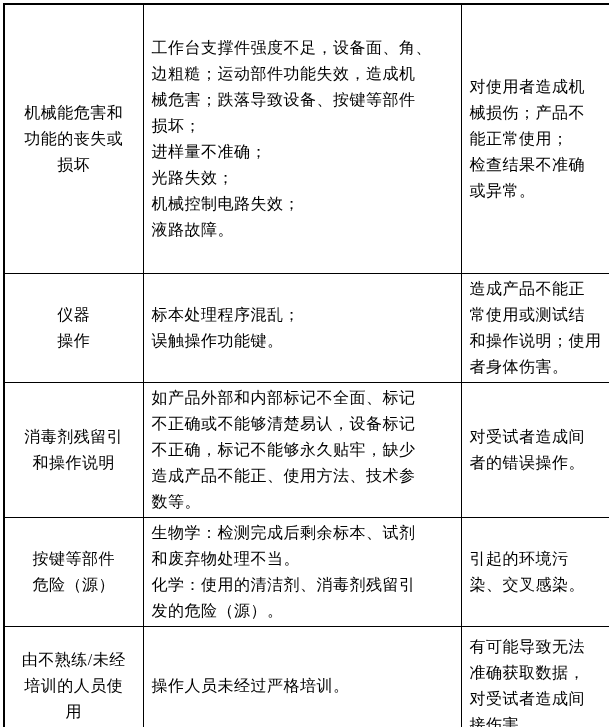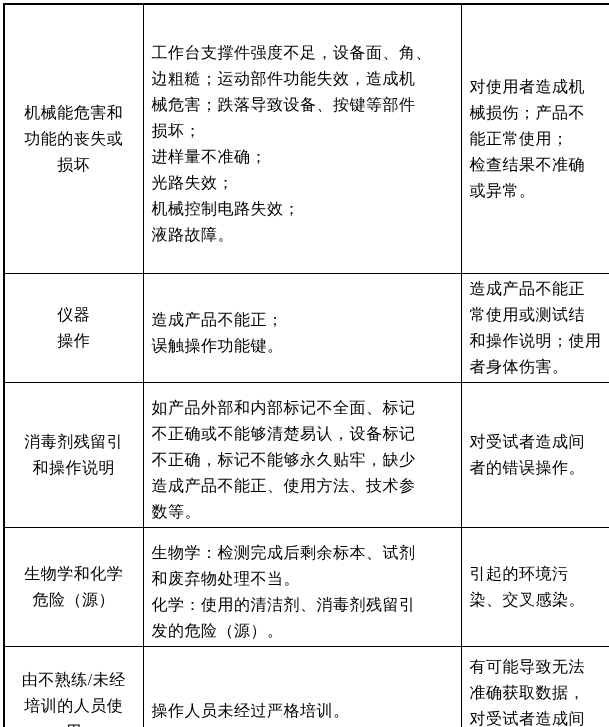--- a/index.html
+++ b/index.html
@@ -41,21 +41,21 @@
     box-sizing: border-box;
   }
   td.col-hazard {
     width: 139px;
     text-align: center;
     padding: 20px 6px;
   }
   td.col-cause {
     width: 318px;
     text-align: left;
-    padding: 12px 6px 2px 8px;
+    padding: 2px 6px 2px 8px;
   }
   td.col-effect {
     width: 165px;
     text-align: left;
     padding: 2px 4px 2px 8px;
   }
   tr.row-0 { height: 269px; }
   tr.row-1 { height: 106px; }
   tr.row-2 { height: 134px; }
   tr.row-3 { height: 107px; }
@@ -81,40 +81,40 @@
 液路故障。</td>
         <td class="col-effect">对使用者造成机
 械损伤；产品不
 能正常使用；
 检查结果不准确
 或异常。</td>
       </tr>
       <tr class="row-1">
         <td class="col-hazard">仪器
 操作</td>
-        <td class="col-cause">造成产品不能正；
+        <td class="col-cause">标本处理程序混乱；
 误触操作功能键。</td>
         <td class="col-effect">造成产品不能正
 常使用或测试结
 和操作说明；使用
 者身体伤害。</td>
       </tr>
       <tr class="row-2">
         <td class="col-hazard">消毒剂残留引
 和操作说明</td>
         <td class="col-cause">如产品外部和内部标记不全面、标记
 不正确或不能够清楚易认，设备标记
 不正确，标记不能够永久贴牢，缺少
 造成产品不能正、使用方法、技术参
 数等。</td>
         <td class="col-effect">对受试者造成间
 者的错误操作。</td>
       </tr>
       <tr class="row-3">
-        <td class="col-hazard">生物学和化学
+        <td class="col-hazard">按键等部件
 危险（源）</td>
         <td class="col-cause">生物学：检测完成后剩余标本、试剂
 和废弃物处理不当。
 化学：使用的清洁剂、消毒剂残留引
 发的危险（源）。</td>
         <td class="col-effect">引起的环境污
 染、交叉感染。</td>
       </tr>
       <tr class="row-4">
         <td class="col-hazard">由不熟练/未经

